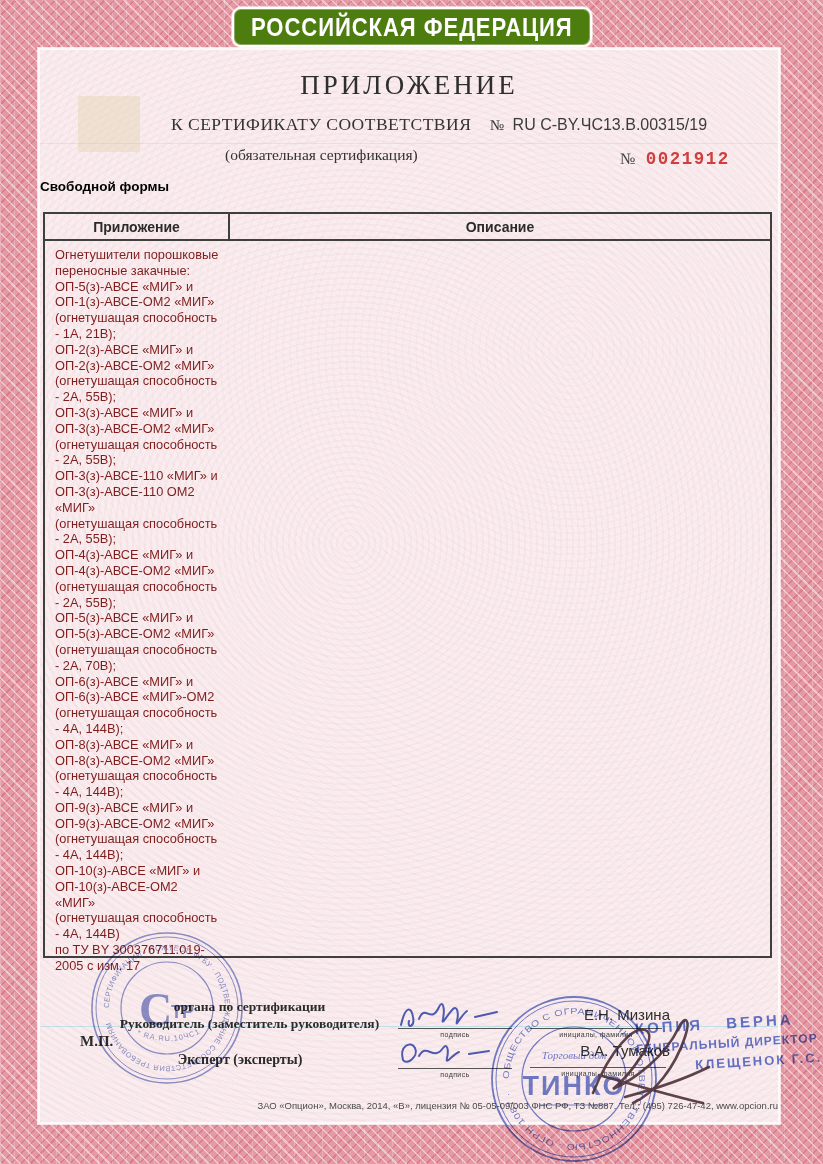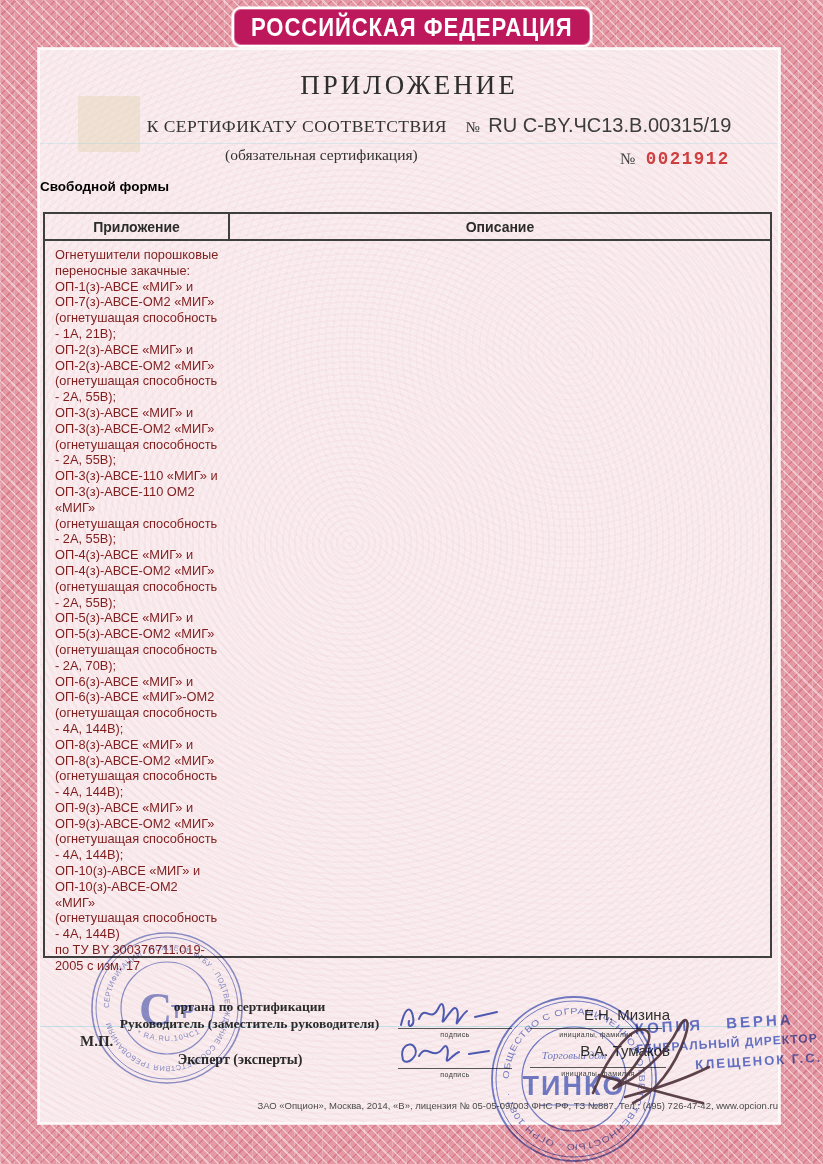--- a/index.html
+++ b/index.html
@@ -26,34 +26,34 @@
       repeating-radial-gradient(circle at 42% 46%, rgba(219,151,163,.075) 0 2px, transparent 2px 6px),
       repeating-radial-gradient(circle at 72% 28%, rgba(219,151,163,.055) 0 2px, transparent 2px 7px),
       repeating-linear-gradient(30deg, rgba(225,160,170,.05) 0 1px, transparent 1px 6px);
   }
   .watermark-square{left:78px;top:96px;width:62px;height:56px;background:#e8d8c0;opacity:.6;border-radius:2px;z-index:2;}
   .scanline{height:1px;background:rgba(140,210,225,.5);z-index:2;}
 
   
   .banner{
     left:232px;top:7px;width:356px;height:36px;z-index:3;
-    background:#be185d;border:2px solid #fff;border-radius:9px;
+    background:#4d7c0f;border:2px solid #fff;border-radius:9px;
     box-shadow:0 0 0 1px rgba(255,255,255,.55), inset 0 0 0 1px rgba(255,255,255,.35);
     display:flex;align-items:center;justify-content:center;
     color:#fff;font-weight:bold;font-size:24px;letter-spacing:1px;
   }
   .banner span{display:inline-block;transform:scale(.92,1.1);white-space:nowrap;}
 
   
   .serif{font-family:"Liberation Serif",serif;}
   .title{left:40px;width:738px;top:70px;text-align:center;font-size:27px;letter-spacing:3px;color:#2e2e2e;z-index:3;}
   .subtitle-row{left:70px;width:738px;top:114px;text-align:center;color:#333;z-index:3;white-space:nowrap;}
   .subtitle-main{font-family:"Liberation Serif",serif;font-size:17.5px;letter-spacing:.5px;}
   .subtitle-no{font-family:"Liberation Serif",serif;font-size:15px;margin-left:14px;}
-  .subtitle-num{font-size:20px;margin-left:4px;color:#3c3c3c;}
+  .subtitle-num{font-size:16px;margin-left:4px;color:#3c3c3c;}
   .cert-type{left:225px;top:146px;font-size:15.5px;color:#333;z-index:3;}
   .blank-number{left:620px;top:149px;z-index:3;white-space:nowrap;}
   .blank-number .no{font-family:"Liberation Serif",serif;font-size:16px;color:#444;}
   .blank-number .digits{font-family:"Liberation Mono","DejaVu Sans Mono",monospace;font-size:17.5px;font-weight:bold;color:#cf3f3f;letter-spacing:1.5px;margin-left:6px;}
   .form-note{left:40px;width:738px;top:179px;text-align:left;font-size:13.5px;font-weight:bold;color:#000000;z-index:3;}
 
   
   .cert-table{
     left:43px;top:212px;width:729px;height:746px;z-index:3;
     border:2px solid #3f3f3f;box-sizing:border-box;
@@ -109,21 +109,21 @@
   <span class="no">№</span>
   <span class="digits">0021912</span>
 </div>
 <div class="abs form-note">Свободной формы</div>
 
 <div class="abs cert-table">
   <div class="th col1">Приложение</div>
   <div class="th">Описание</div>
   <div class="cell-desc">
       <div>Огнетушители порошковые переносные закачные:</div>
-      <div>ОП-1(з)-АВСЕ «МИГ» и ОП-7(з)-АВСЕ-ОМ2 «МИГ»</div>
+      <div>ОП-5(з)-АВСЕ «МИГ» и ОП-1(з)-АВСЕ-ОМ2 «МИГ»</div>
       <div>(огнетушащая способность - 1А, 21В);</div>
       <div>ОП-2(з)-АВСЕ «МИГ» и ОП-2(з)-АВСЕ-ОМ2 «МИГ»</div>
       <div>(огнетушащая способность - 2А, 55В);</div>
       <div>ОП-3(з)-АВСЕ «МИГ» и ОП-3(з)-АВСЕ-ОМ2 «МИГ»</div>
       <div>(огнетушащая способность - 2А, 55В);</div>
       <div>ОП-3(з)-АВСЕ-110 «МИГ» и ОП-3(з)-АВСЕ-110 ОМ2 «МИГ»</div>
       <div>(огнетушащая способность - 2А, 55В);</div>
       <div>ОП-4(з)-АВСЕ «МИГ» и ОП-4(з)-АВСЕ-ОМ2 «МИГ»</div>
       <div>(огнетушащая способность - 2А, 55В);</div>
       <div>ОП-5(з)-АВСЕ «МИГ» и ОП-5(з)-АВСЕ-ОМ2 «МИГ»</div>

